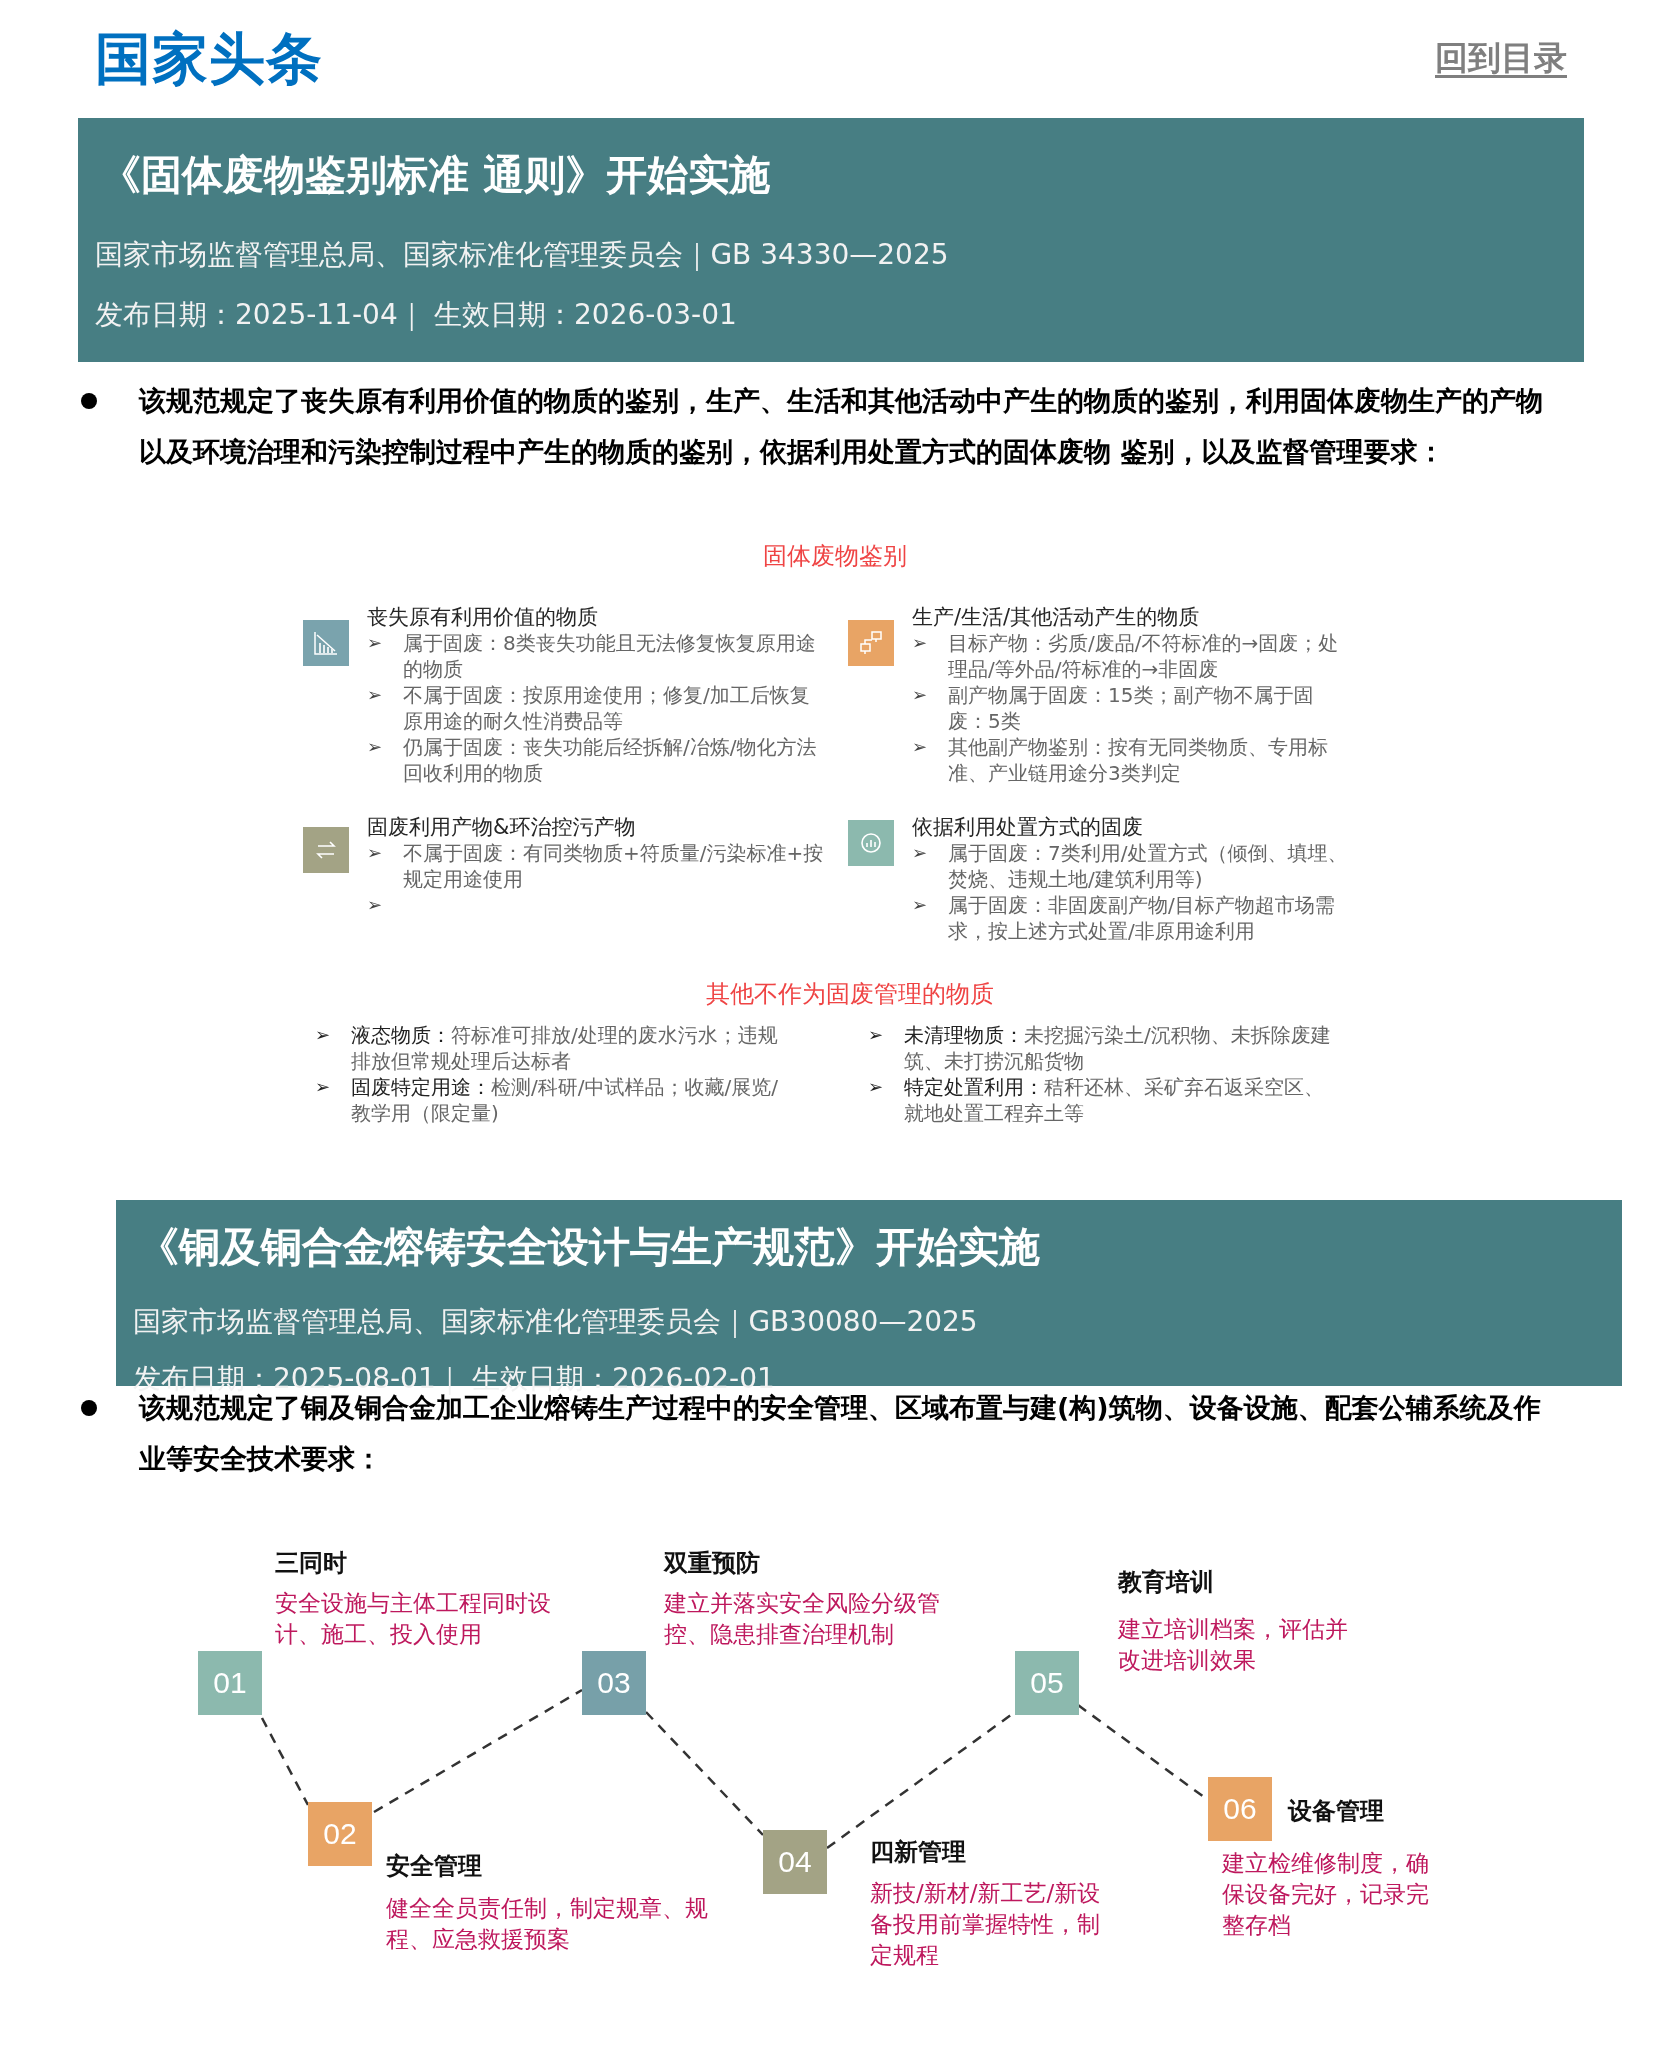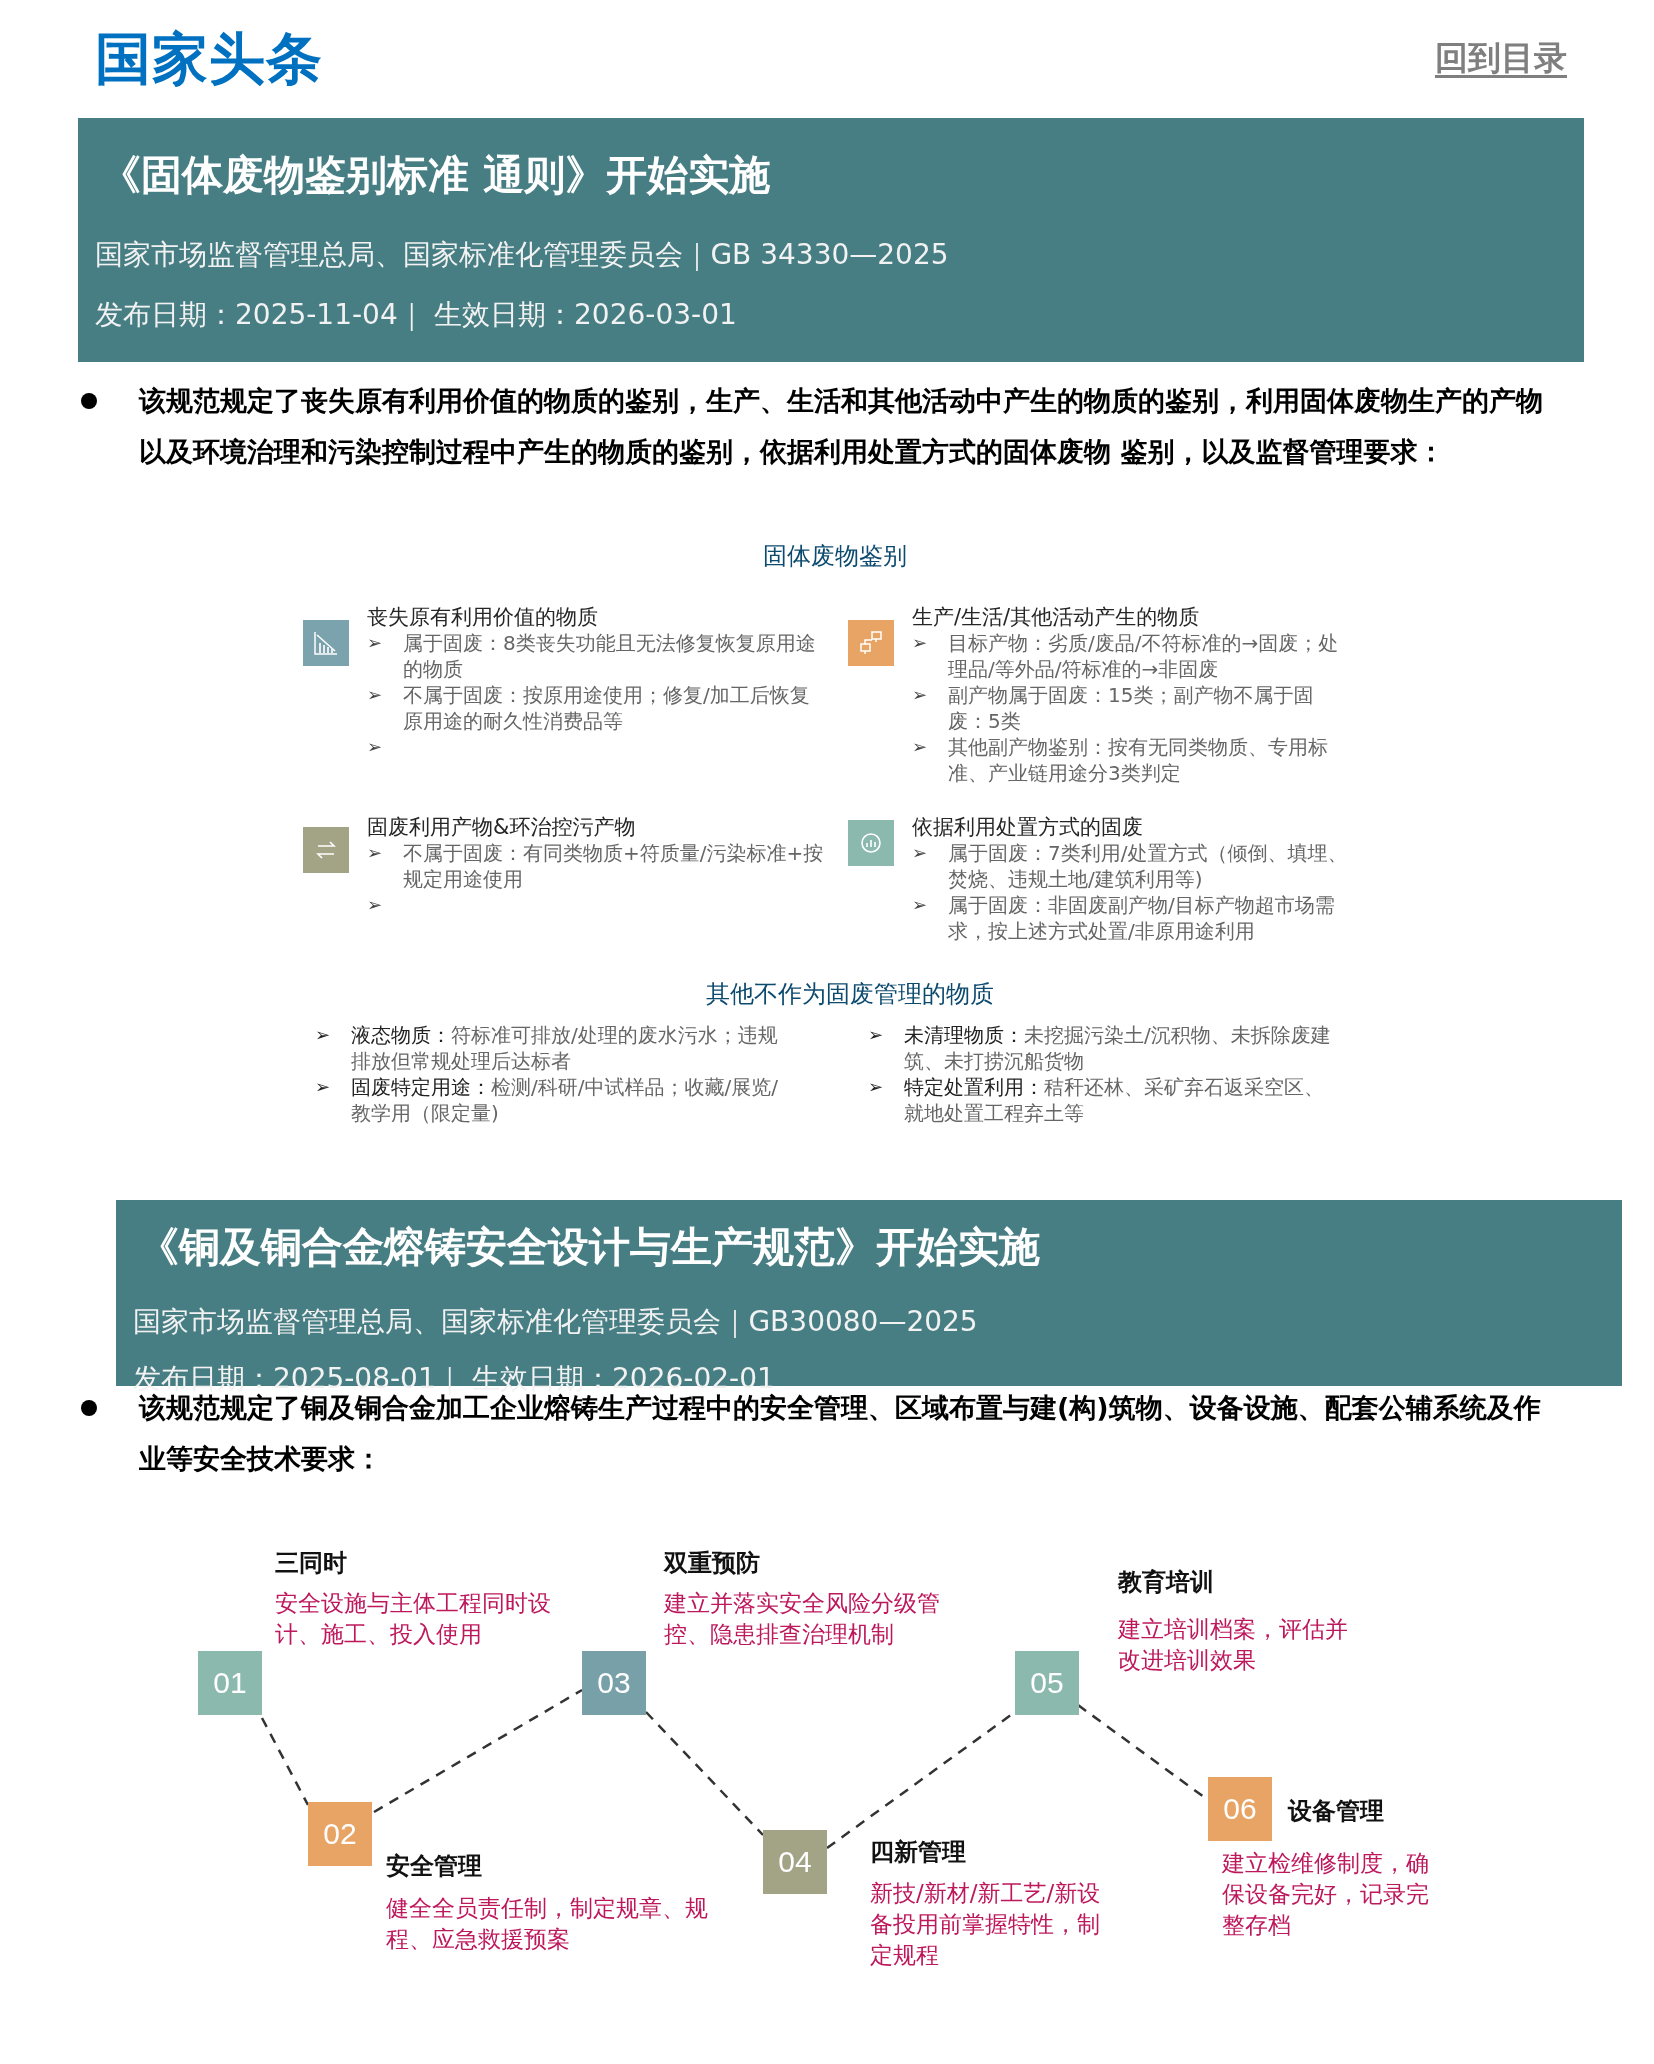--- a/index.html
+++ b/index.html
@@ -8,21 +8,21 @@
   .abs { position:absolute; }
   .page-title { left:95px; top:22px; font-size:56px; font-weight:bold; color:#0070c0; letter-spacing:1px; }
   .back-link { left:1435px; top:36px; font-size:33px; font-weight:bold; color:#7f7f7f;
                text-decoration:underline; text-underline-offset:6px; cursor:pointer; }
   .banner { left:78px; width:1506px; background:#477e83; color:#fff; }
   .banner .title { position:absolute; left:22px; font-size:41px; font-weight:bold; }
   .banner .meta { position:absolute; left:17px; font-size:28px; color:#f2f2f2; }
   .bullet-block { left:81px; width:1480px; }
   .bullet-dot { position:absolute; left:0; width:16px; height:16px; border-radius:50%; background:#000; }
   .bullet-text { position:absolute; left:58px; right:0; font-size:27px; font-weight:bold; color:#000; line-height:51px; }
-  .diag-title { font-size:24px; color:#0c4a6e; text-align:center; }
+  .diag-title { font-size:24px; color:#ef4444; text-align:center; }
   .cat-icon { width:46px; height:46px; display:flex; align-items:center; justify-content:center; }
   .cat-head { font-size:21px; color:#262626; line-height:26px; }
   .cat-list { margin:0; padding:0; list-style:none; }
   .cat-list li { position:relative; padding-left:36px; font-size:20px; color:#666; line-height:26px; }
   .cat-list li .arrow { position:absolute; left:0; top:0; color:#444; font-size:18px; }
   .other-list li { position:relative; padding-left:36px; font-size:20px; color:#666; line-height:26px; list-style:none; }
   .other-list { margin:0; padding:0; }
   .other-list li .arrow { position:absolute; left:0; top:0; color:#222; font-size:18px; }
   .other-list b { color:#222; font-weight:normal; }
   .step-box { width:64px; height:64px; color:#fff; font-size:30px; display:flex; align-items:center; justify-content:center; font-family:"Liberation Sans",sans-serif; }
@@ -56,21 +56,21 @@
       <rect x="11" y="16" width="2" height="8" fill="#e8eef0"></rect>
       <rect x="15" y="18" width="2" height="6" fill="#e8eef0"></rect>
       <rect x="19" y="20" width="2" height="4" fill="#e8eef0"></rect>
     </svg>
 </div>
 <div class="abs" style="left:367px;top:604px;width:460px;">
   <div class="cat-head">丧失原有利用价值的物质</div>
   <ul class="cat-list">
     <li><span class="arrow">➢</span><span>属于固废：8类丧失功能且无法修复恢复原用途的物质</span></li>
     <li><span class="arrow">➢</span><span>不属于固废：按原用途使用；修复/加工后恢复原用途的耐久性消费品等</span></li>
-    <li><span class="arrow">➢</span></li>
+    <li><span class="arrow">➢</span><span>仍属于固废：丧失功能后经拆解/冶炼/物化方法回收利用的物质</span></li>
   </ul>
 </div>
 
 <div class="abs cat-icon" style="left:848px;top:620px;background:#e8a465;">
   <svg width="28" height="28" viewBox="0 0 28 28" fill="none" stroke="#fff" stroke-width="1.5">
       <rect x="15" y="3" width="9" height="7"></rect>
       <rect x="4" y="15" width="9" height="7"></rect>
       <path d="M8 22 V25 M19 10 V13 M8 15 V11 H15"></path>
     </svg>
 </div>

